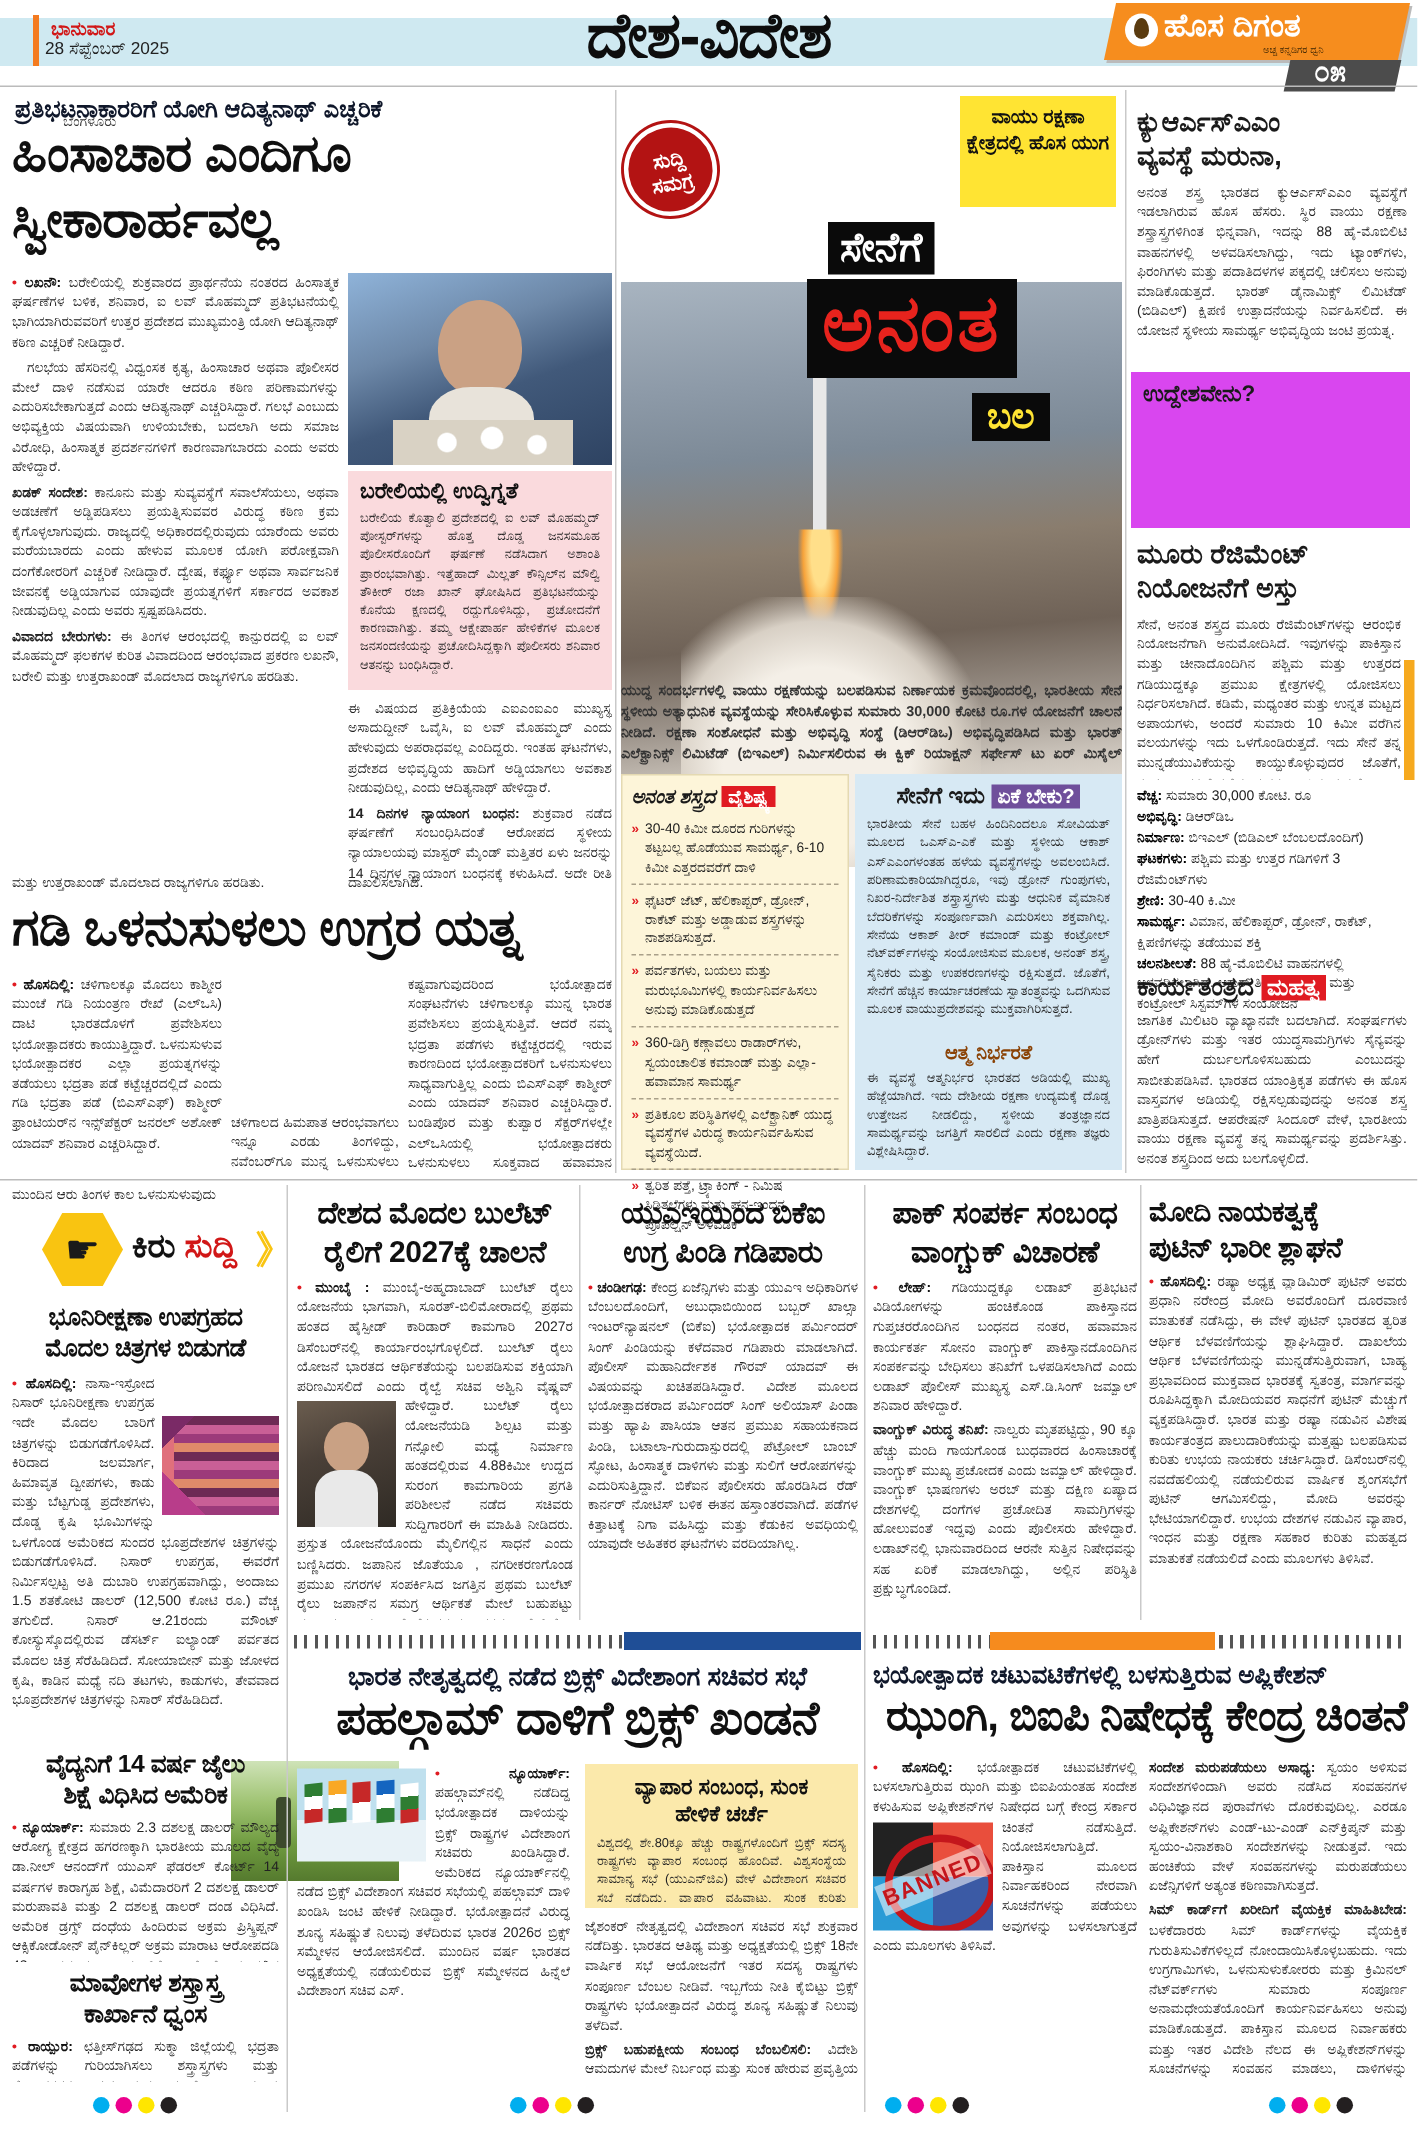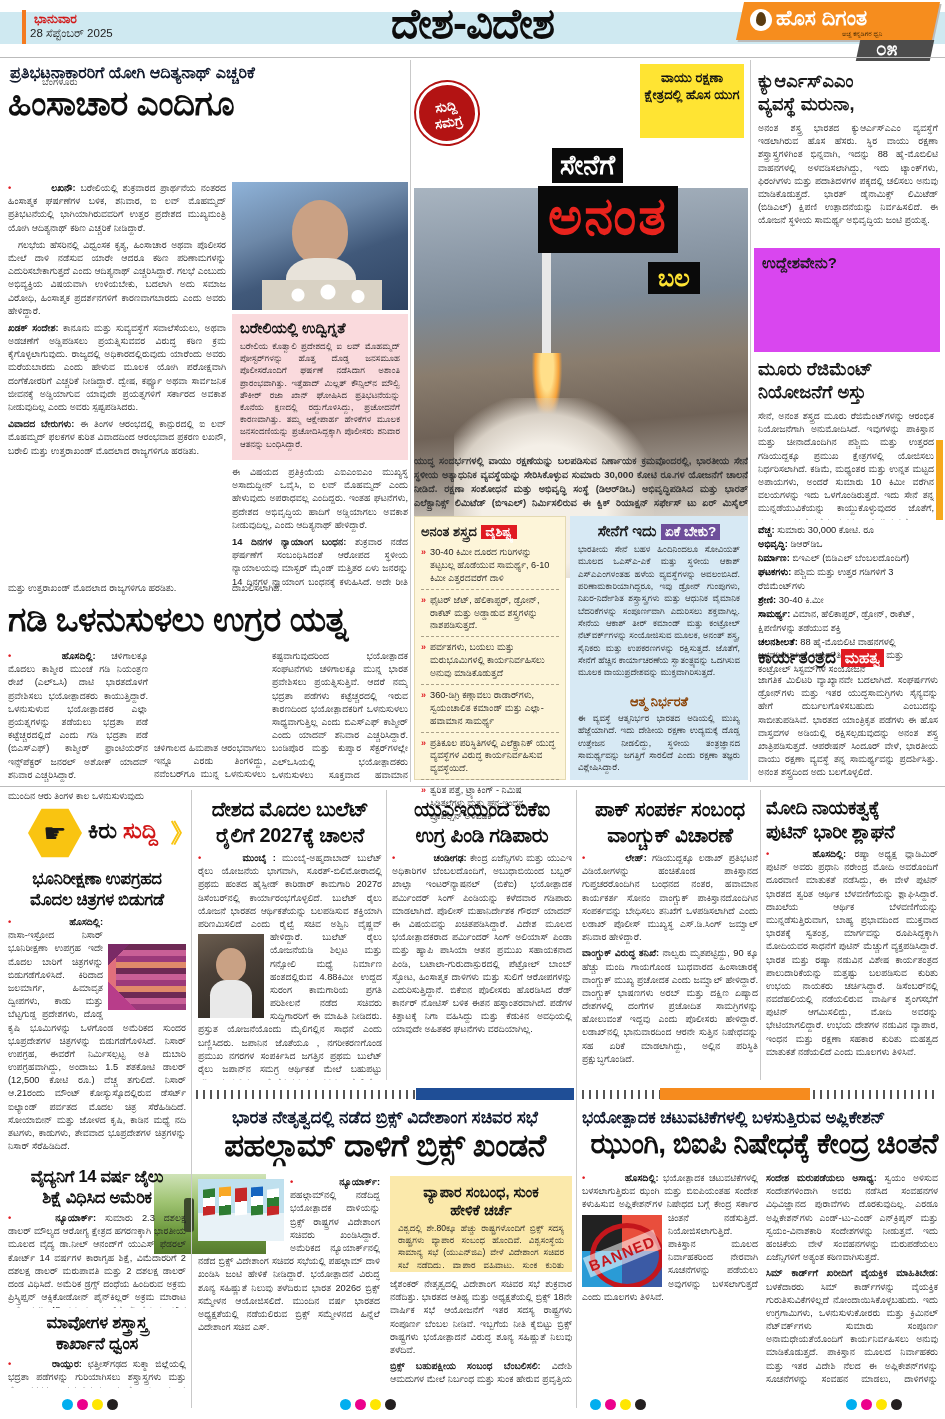--- a/index.html
+++ b/index.html
@@ -2,21 +2,21 @@
 <html lang="kn"><head>
 <meta charset="utf-8">
 <style>
   html,body{margin:0;padding:0;}
   body{width:945px;height:1419px;position:relative;background:#fff;
        font-family:"Liberation Sans","DejaVu Sans",sans-serif;color:#1a1a1a;overflow:hidden;}
   .abs{position:absolute;}
   .jt{text-align:justify;}
   .bd{font-weight:bold;}
   .body-txt{font-size:9.3px;line-height:1.42;color:#222;}
-  .dateline{color:#111;font-weight:bold;margin-left:35px;}
+  .dateline{color:#111;font-weight:bold;}
   .reddot{color:#e01b22;font-weight:bold;}
   .rule{background:#bbb;}
   .vrule{width:1px;background:#c9c9c9;}
   .headline{font-weight:bold;color:#101010;letter-spacing:-0.5px;}
   .kicker{font-weight:bold;color:#0f172a;}
   .photo{overflow:hidden;position:relative;}
   .cap{font-size:9.6px;line-height:1.45;font-weight:bold;color:#333;}
   .dots span{display:inline-block;width:11px;height:11px;border-radius:50%;margin-right:4px;}
   .hatch{background:repeating-linear-gradient(90deg,#555 0 2px,#fff 2px 7px);height:9px;}
   .chip{color:#fff;padding:0 4px;display:inline-block;}
@@ -43,20 +43,21 @@
   </div>
 <div class="abs" style="left:776px;top:6px;width:160px;font-size:21px;font-weight:bold;color:#fff;letter-spacing:0px;">ಹೊಸ ದಿಗಂತ</div>
 <div class="abs" style="left:842px;top:30px;font-size:6.5px;color:#3a2403;">ಅಚ್ಚ ಕನ್ನಡಿಗರ ಧ್ವನಿ</div>
 <div class="abs" style="left:858px;top:40px;width:74px;height:21px;background:#4c4c4c;transform:skewX(-12deg);"></div>
 <div class="abs" style="left:876px;top:38px;font-size:19px;font-weight:bold;color:#fff;">೦೫</div>
 <div class="abs rule" style="left:0;top:57px;width:945px;height:1px;"></div>
 
 <div class="abs kicker" style="left:10px;top:64px;width:400px;font-size:16px;">ಪ್ರತಿಭಟನಾಕಾರರಿಗೆ ಯೋಗಿ ಆದಿತ್ಯನಾಥ್ ಎಚ್ಚರಿಕೆ</div>
 <div class="abs headline" style="left:8px;top:82px;width:402px;font-size:34px;line-height:1.28;">
   <div>ಹಿಂಸಾಚಾರ ಎಂದಿಗೂ</div>
+  <div>ಸ್ವೀಕಾರಾರ್ಹವಲ್ಲ</div>
 </div>
 <div class="abs body-txt jt" style="left:8px;top:182px;width:218px;height:408px;overflow:hidden;">
   <p style="margin:0 0 4px;"><span class="reddot">• </span><span class="dateline">ಲಖನೌ:</span> <span>ಬರೇಲಿಯಲ್ಲಿ ಶುಕ್ರವಾರದ ಪ್ರಾರ್ಥನೆಯ ನಂತರದ ಹಿಂಸಾತ್ಮಕ ಘರ್ಷಣೆಗಳ ಬಳಿಕ, ಶನಿವಾರ, ಐ ಲವ್ ಮೊಹಮ್ಮದ್ ಪ್ರತಿಭಟನೆಯಲ್ಲಿ ಭಾಗಿಯಾಗಿರುವವರಿಗೆ ಉತ್ತರ ಪ್ರದೇಶದ ಮುಖ್ಯಮಂತ್ರಿ ಯೋಗಿ ಆದಿತ್ಯನಾಥ್ ಕಠಿಣ ಎಚ್ಚರಿಕೆ ನೀಡಿದ್ದಾರೆ.</span></p>
   <p style="margin:0 0 4px;text-indent:10px;">ಗಲಭೆಯ ಹೆಸರಿನಲ್ಲಿ ವಿಧ್ವಂಸಕ ಕೃತ್ಯ, ಹಿಂಸಾಚಾರ ಅಥವಾ ಪೊಲೀಸರ ಮೇಲೆ ದಾಳಿ ನಡೆಸುವ ಯಾರೇ ಆದರೂ ಕಠಿಣ ಪರಿಣಾಮಗಳನ್ನು ಎದುರಿಸಬೇಕಾಗುತ್ತದೆ ಎಂದು ಆದಿತ್ಯನಾಥ್ ಎಚ್ಚರಿಸಿದ್ದಾರೆ. ಗಲಭೆ ಎಂಬುದು ಅಭಿವ್ಯಕ್ತಿಯ ವಿಷಯವಾಗಿ ಉಳಿಯಬೇಕು, ಬದಲಾಗಿ ಅದು ಸಮಾಜ ವಿರೋಧಿ, ಹಿಂಸಾತ್ಮಕ ಪ್ರದರ್ಶನಗಳಿಗೆ ಕಾರಣವಾಗಬಾರದು ಎಂದು ಅವರು ಹೇಳಿದ್ದಾರೆ.</p>
   <p style="margin:0 0 4px;"><span class="subhead-inline">ಖಡಕ್ ಸಂದೇಶ:</span> <span>ಕಾನೂನು ಮತ್ತು ಸುವ್ಯವಸ್ಥೆಗೆ ಸವಾಲೆಸೆಯಲು, ಅಥವಾ ಅಡಚಣೆಗೆ ಅಡ್ಡಿಪಡಿಸಲು ಪ್ರಯತ್ನಿಸುವವರ ವಿರುದ್ಧ ಕಠಿಣ ಕ್ರಮ ಕೈಗೊಳ್ಳಲಾಗುವುದು. ರಾಜ್ಯದಲ್ಲಿ ಅಧಿಕಾರದಲ್ಲಿರುವುದು ಯಾರೆಂದು ಅವರು ಮರೆಯಬಾರದು ಎಂದು ಹೇಳುವ ಮೂಲಕ ಯೋಗಿ ಪರೋಕ್ಷವಾಗಿ ದಂಗೆಕೋರರಿಗೆ ಎಚ್ಚರಿಕೆ ನೀಡಿದ್ದಾರೆ. ದ್ವೇಷ, ಕರ್ಫ್ಯೂ ಅಥವಾ ಸಾರ್ವಜನಿಕ ಜೀವನಕ್ಕೆ ಅಡ್ಡಿಯಾಗುವ ಯಾವುದೇ ಪ್ರಯತ್ನಗಳಿಗೆ ಸರ್ಕಾರದ ಅವಕಾಶ ನೀಡುವುದಿಲ್ಲ ಎಂದು ಅವರು ಸ್ಪಷ್ಟಪಡಿಸಿದರು.</span></p>
   <p style="margin:0;"><span class="subhead-inline">ವಿವಾದದ ಬೇರುಗಳು:</span> <span>ಈ ತಿಂಗಳ ಆರಂಭದಲ್ಲಿ ಕಾನ್ಪುರದಲ್ಲಿ ಐ ಲವ್ ಮೊಹಮ್ಮದ್ ಫಲಕಗಳ ಕುರಿತ ವಿವಾದದಿಂದ ಆರಂಭವಾದ ಪ್ರಕರಣ ಲಖನೌ, ಬರೇಲಿ ಮತ್ತು ಉತ್ತರಾಖಂಡ್ ಮೊದಲಾದ ರಾಜ್ಯಗಳಿಗೂ ಹರಡಿತು.</span></p>
 </div>
 <div class="abs photo" style="left:232px;top:182px;width:176px;height:128px;background:linear-gradient(160deg,#8fb3d9 0%,#6d88a8 35%,#41597a 60%,#2e4362 100%);">
   <div style="position:absolute;left:60px;top:18px;width:56px;height:64px;border-radius:50% 50% 46% 46%;background:#caa184;"></div>
   <div style="position:absolute;left:54px;top:76px;width:70px;height:52px;border-radius:40% 40% 0 0;background:#e8e3da;"></div>
@@ -82,21 +83,21 @@
   <div>ಸುದ್ದಿ</div>
   <div>ಸಮಗ್ರ</div>
 </div>
 <div class="abs" style="left:640px;top:64px;width:104px;height:74px;background:#ffe433;font-weight:bold;font-size:13px;text-align:center;line-height:1.3;padding:6px 4px;box-sizing:border-box;color:#111;">ವಾಯು ರಕ್ಷಣಾ ಕ್ಷೇತ್ರದಲ್ಲಿ ಹೊಸ ಯುಗ</div>
 <div class="abs" style="left:552px;top:148px;background:#0a0a0a;color:#fff;font-weight:bold;font-size:27px;padding:2px 8px;">ಸೇನೆಗೆ</div>
 <div class="abs" style="left:538px;top:186px;background:#0a0a0a;color:#e8231d;font-weight:bold;font-size:52px;padding:0px 10px 6px;letter-spacing:2px;">ಅನಂತ</div>
 <div class="abs" style="left:648px;top:262px;background:#0a0a0a;color:#ffe433;font-weight:bold;font-size:24px;padding:2px 10px;">ಬಲ</div>
 <div class="abs cap jt" style="left:414px;top:454px;width:334px;height:58px;overflow:hidden;">ಯುದ್ಧ ಸಂದರ್ಭಗಳಲ್ಲಿ ವಾಯು ರಕ್ಷಣೆಯನ್ನು ಬಲಪಡಿಸುವ ನಿರ್ಣಾಯಕ ಕ್ರಮವೊಂದರಲ್ಲಿ, ಭಾರತೀಯ ಸೇನೆ ಸ್ಥಳೀಯ ಅತ್ಯಾಧುನಿಕ ವ್ಯವಸ್ಥೆಯನ್ನು ಸೇರಿಸಿಕೊಳ್ಳುವ ಸುಮಾರು 30,000 ಕೋಟಿ ರೂ.ಗಳ ಯೋಜನೆಗೆ ಚಾಲನೆ ನೀಡಿದೆ. ರಕ್ಷಣಾ ಸಂಶೋಧನೆ ಮತ್ತು ಅಭಿವೃದ್ಧಿ ಸಂಸ್ಥೆ (ಡಿಆರ್‌ಡಿಒ) ಅಭಿವೃದ್ಧಿಪಡಿಸಿದ ಮತ್ತು ಭಾರತ್ ಎಲೆಕ್ಟ್ರಾನಿಕ್ಸ್ ಲಿಮಿಟೆಡ್ (ಬಿಇಎಲ್) ನಿರ್ಮಿಸಲಿರುವ ಈ ಕ್ವಿಕ್ ರಿಯಾಕ್ಷನ್ ಸರ್ಫೇಸ್ ಟು ಏರ್ ಮಿಸೈಲ್ (ಕ್ಯುಆರ್ಎಸ್ಎಎಂ), ಭಾರತದ ಮುಂಚೂಣಿ ಪಡೆಗಳ ವಾಯು ಕವಚವನ್ನು ಪರಿವರ್ತಿಸುವ, ಮತ್ತಷ್ಟು ಭದ್ರಪಡಿಸುವ ಭರವಸೆ ಮೂಡಿಸಿದೆ.</div>
 
 <div class="abs" style="left:414px;top:516px;width:152px;height:264px;background:#fdf5d9;border:1px solid #e4d9b2;padding:5px 6px;box-sizing:border-box;">
-  <div style="margin-bottom:2px;"><span class="bd" style="font-size:13px;">ಅನಂತ ಶಸ್ತ್ರದ</span> <span class="chip" style="background:#e01b22;font-size:12px;font-weight:bold;">ವೈಶಿಷ್ಟ್ಯ</span></div>
+  <div style="margin-bottom:2px;"><span class="bd" style="font-size:13px;font-style:italic;">ಅನಂತ ಶಸ್ತ್ರದ</span> <span class="chip" style="background:#e01b22;font-size:12px;font-weight:bold;">ವೈಶಿಷ್ಟ್ಯ</span></div>
   <div class="spec-item">
       <span class="spec-arrow">»</span>
       <span>30-40 ಕಿಮೀ ದೂರದ ಗುರಿಗಳನ್ನು ತಟ್ಟಬಲ್ಲ ಹೊಡೆಯುವ ಸಾಮರ್ಥ್ಯ, 6-10 ಕಿಮೀ ಎತ್ತರದವರೆಗೆ ದಾಳಿ</span>
     </div>
   <div class="spec-item">
       <span class="spec-arrow">»</span>
       <span>ಫೈಟರ್ ಜೆಟ್, ಹೆಲಿಕಾಪ್ಟರ್, ಡ್ರೋನ್, ರಾಕೆಟ್ ಮತ್ತು ಅಡ್ಡಾಡುವ ಶಸ್ತ್ರಗಳನ್ನು ನಾಶಪಡಿಸುತ್ತದೆ.</span>
     </div>
   <div class="spec-item">
       <span class="spec-arrow">»</span>

